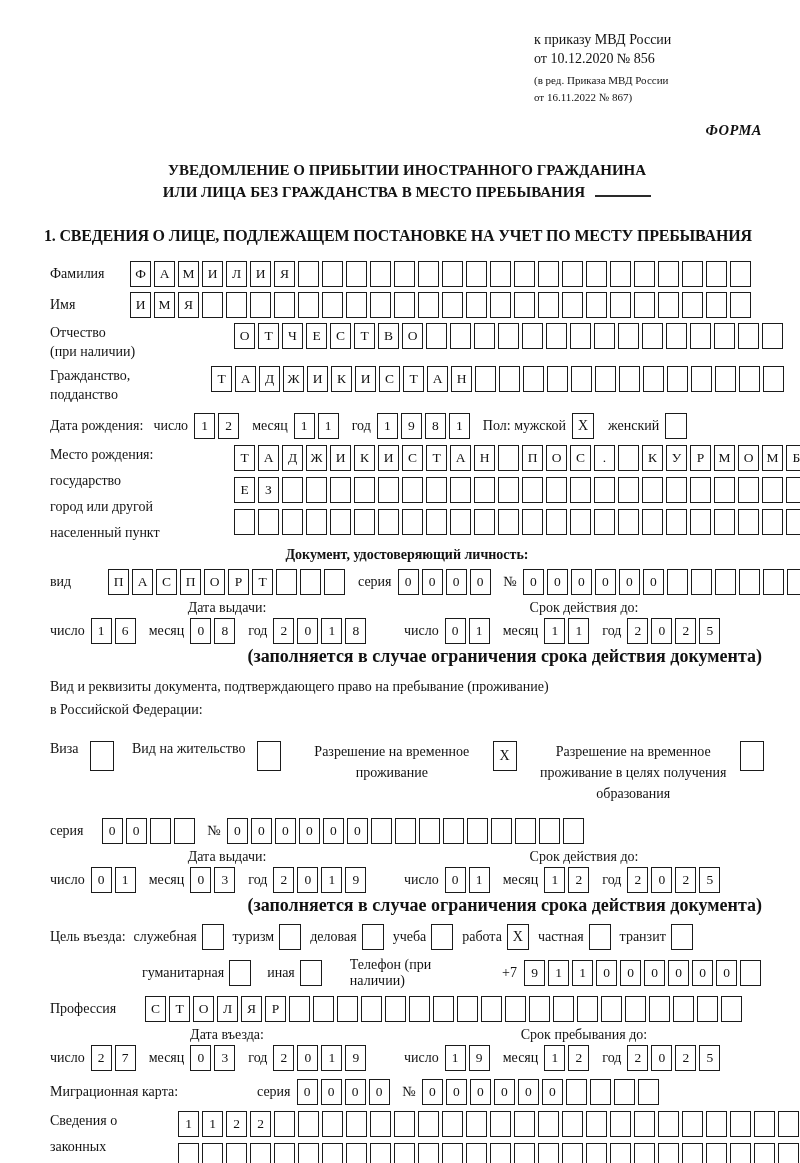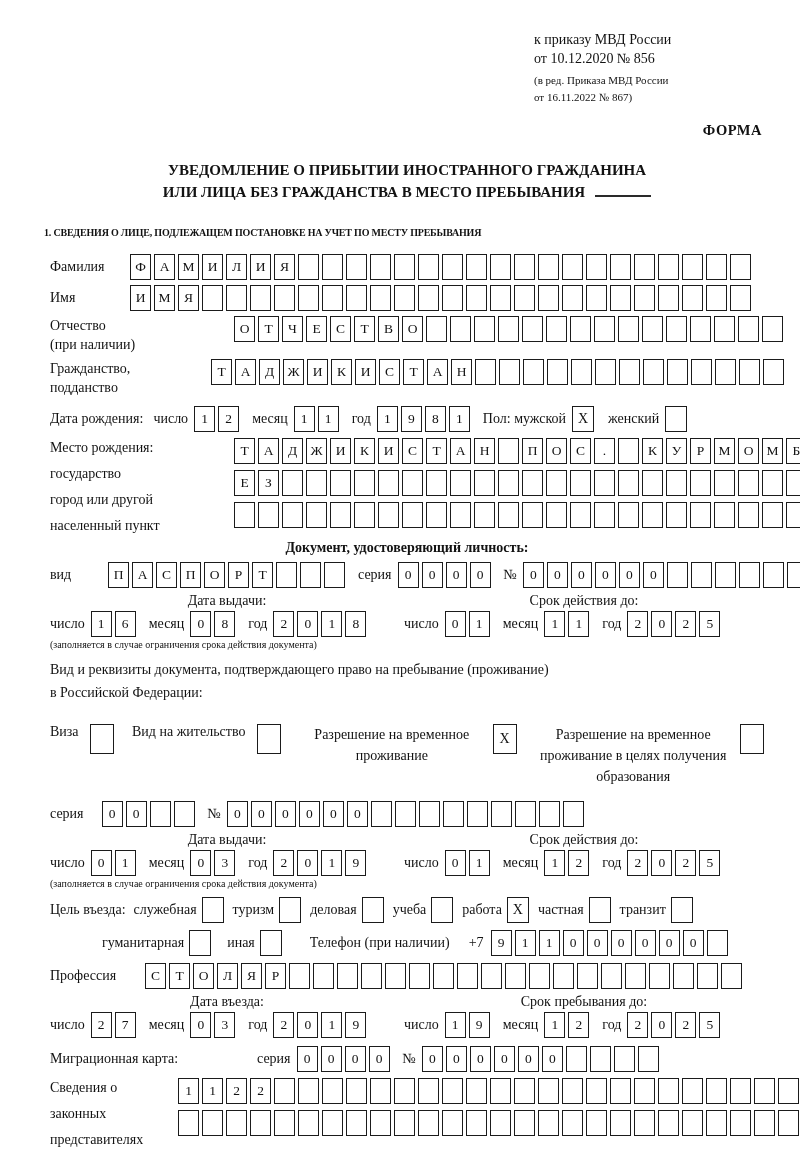--- a/index.html
+++ b/index.html
@@ -5,25 +5,25 @@
   html,body{margin:0;padding:0;background:#e9e9e9;}
   .page{
     box-sizing:border-box;width:800px;min-height:1163px;margin:0 auto;background:#ffffff;
     color:#121212;font-family:"Liberation Serif","DejaVu Serif",serif;font-size:14px;
     padding:30px 36px 18px 50px;position:relative;
   }
   
   .appendix{margin-left:484px;line-height:19px;}
   .appendix .ed{font-size:11px;line-height:17px;}
   .appendix .ed.first{margin-top:4px;}
-  .forma{text-align:right;font-weight:bold;font-size:14.5px;margin:16px 2px 8px 0;letter-spacing:.5px;}
+  .forma{text-align:right;font-weight:bold;font-size:14.5px;margin:16px 2px 8px 0;letter-spacing:.5px;font-style:italic;}
   
   .title{text-align:center;font-weight:bold;font-size:15px;line-height:22px;margin-top:20px;}
   .blank-line{display:inline-block;width:56px;border-bottom:2px solid #2a2a2a;height:12px;margin-left:10px;}
-  .sec-heading{font-weight:bold;font-size:10px;margin:24px 0 16px -6px;letter-spacing:-0.2px;white-space:nowrap;}
+  .sec-heading{font-weight:bold;font-size:16px;margin:24px 0 16px -6px;letter-spacing:-0.2px;white-space:nowrap;}
   
   .frow{display:flex;align-items:center;margin-bottom:5px;}
   .frow.top{align-items:flex-start;gap:28px;}
   .lbl{flex:0 0 auto;}
   .lblcol div{line-height:19px;}
   .w80{width:80px;}  .w133{width:133px;} .w156{width:156px;} .w58{width:58px;}
   .w95{width:95px;}  .w100{width:100px;} .w207{width:207px;}
   .cells{display:inline-flex;flex-wrap:nowrap;}
   .cell{
     box-sizing:border-box;display:inline-flex;align-items:center;justify-content:center;
@@ -38,34 +38,34 @@
   .checkbox.big{width:24px;height:30px;}
   .dlbl{margin:0 6px 0 10px;flex:0 0 auto;}
   .dlbl.first{margin-left:0;}
   .center-bold{text-align:center;font-weight:bold;margin:2px 0 6px 0;}
   .dates-head{display:flex;margin:4px 0 2px 0;}
   .dates-head .c1{width:354px;text-align:center;}
   .dates-head .c2{flex:1;text-align:center;}
   .dates-row{display:flex;align-items:center;margin-bottom:2px;}
   .dates-row .c1{width:354px;display:flex;align-items:center;}
   .dates-row .c2{flex:1;display:flex;align-items:center;}
-  .note-right{text-align:left;font-size:10px;margin:1px 2px 8px 0;}
+  .note-right{text-align:right;font-size:18px;margin:1px 2px 8px 0;font-weight:bold;}
   .intro{line-height:23px;}
   
   .rvp-options{display:flex;align-items:flex-start;margin:20px 0 14px 0;justify-content:space-between;}
   .rvp-options .optlbl{flex:0 0 auto;}
   .optlbl.ml{margin-left:14px;} .optlbl.ml2{margin-left:18px;}
   .opt-multi{display:inline-block;text-align:center;line-height:21px;}
   .w178{width:178px;} .w190{width:190px;}
   .rvp-options .checkbox{margin-left:8px;}
   
   .purpose-row{display:flex;align-items:center;margin-bottom:7px;}
   .purpose-row .optlbl{margin:0 5px 0 9px;}
   .purpose-row .optlbl.first{margin-left:8px;}
-  .indent100{margin-left:44px;text-align:right;}
+  .indent100{margin-left:84px;}
   .phone-prefix{margin:0 7px 0 14px;}
 </style>
 </head>
 <body>
 
 <div class="page">
 
   <div class="appendix">
     <div>к приказу МВД России</div>
     <div>от 10.12.2020 № 856</div>

